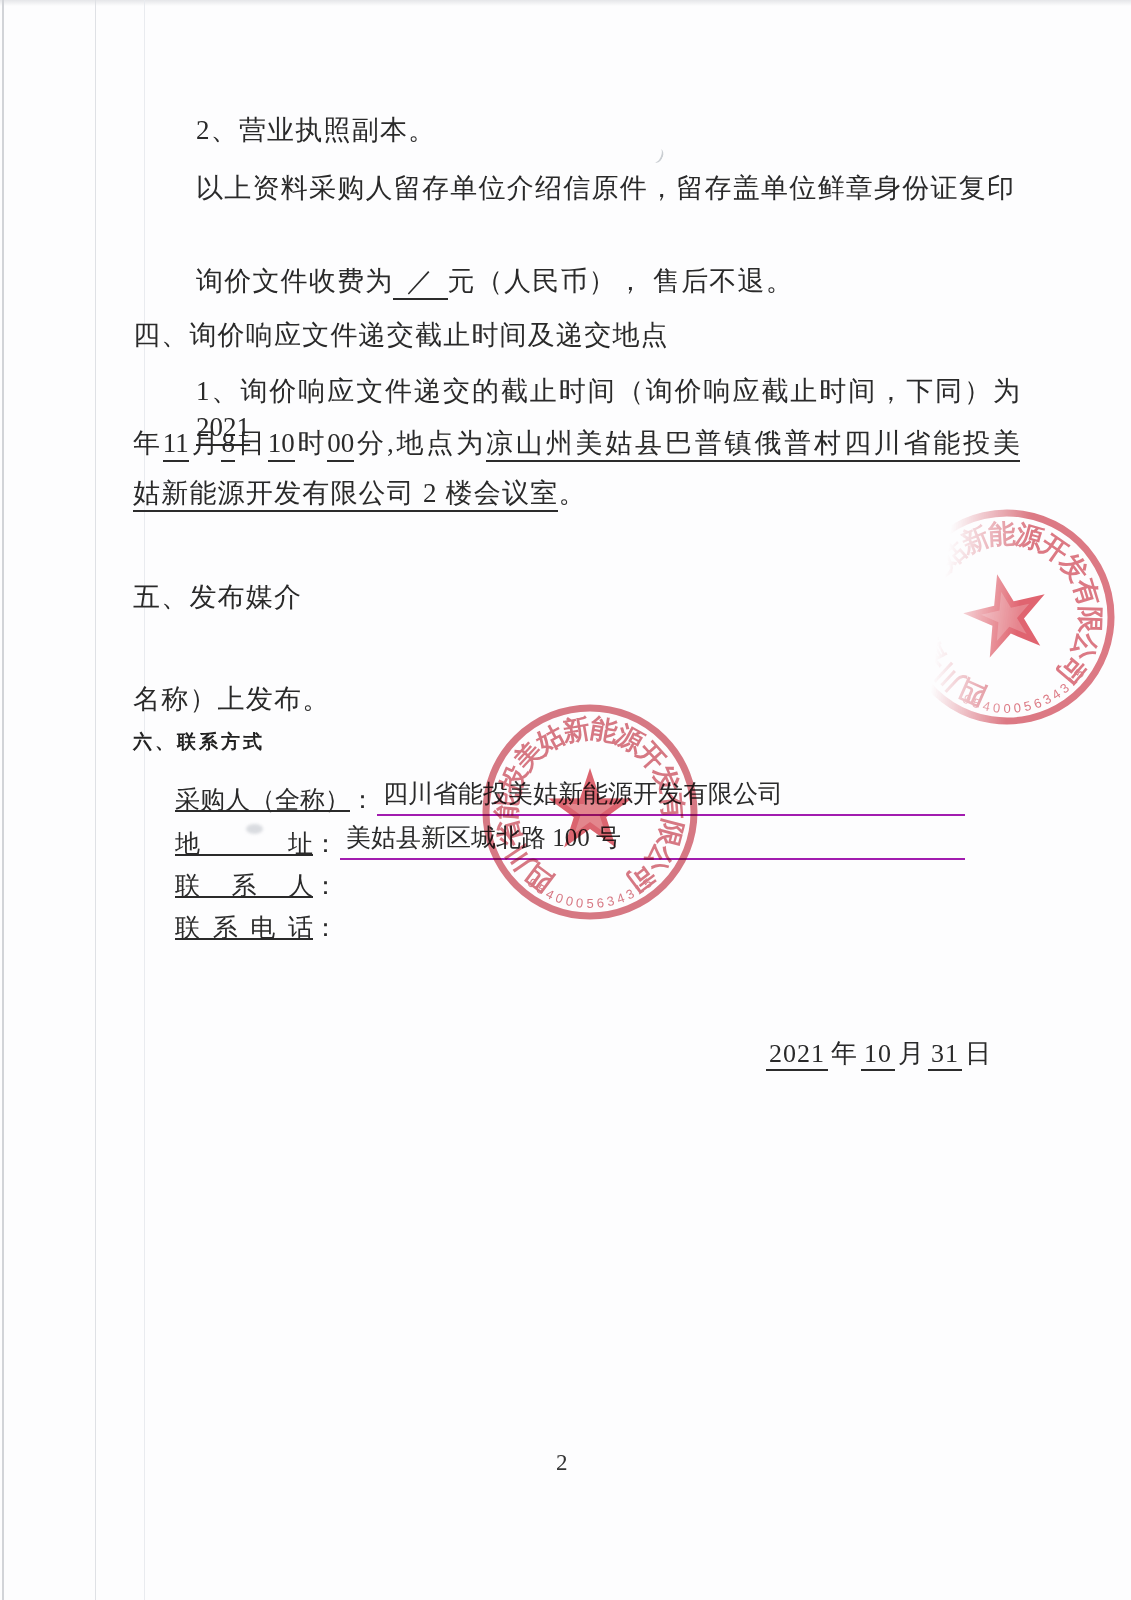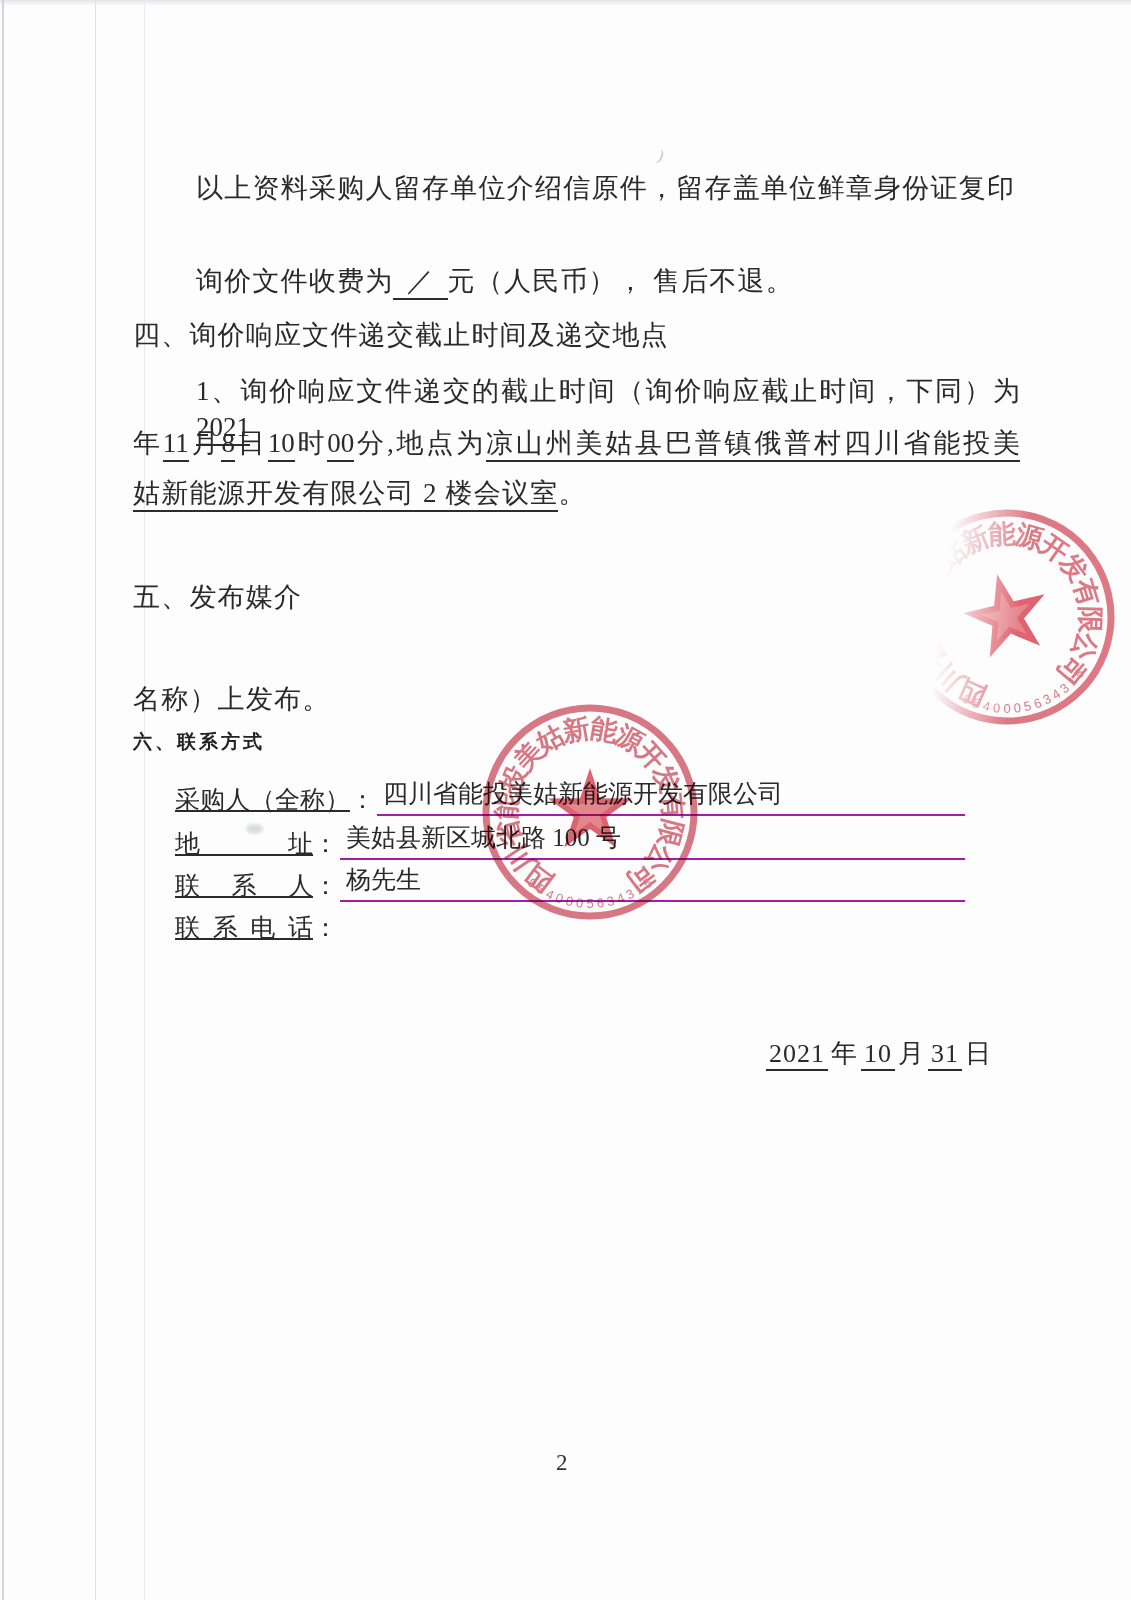--- a/index.html
+++ b/index.html
@@ -55,20 +55,23 @@
 
 <div class="page">
 
   <div class="top-shade"></div>
   <div class="edge-line" style="left:2px;width:2px;background:#d2d4d8;"></div>
   <div class="edge-line" style="left:95px;width:1px;background:#dfe1e5;"></div>
   <div class="edge-line" style="left:144px;width:1px;background:#e9ebef;"></div>
   <div class="speck" style="left:652px;top:148px;"></div>
   <div class="smudge" style="left:246px;top:824px;"></div>
 
+  <div class="line" style="left:196px;top:112px;">
+    <span>2、营业执照副本。</span>
+  </div>
 
   <div class="line just" style="left:196px;top:170px;width:818px;">
     <span>以上资料采购人留存单位介绍信原件，留存盖单位鲜章身份证复印</span>
   </div>
 
   <div class="line" style="left:196px;top:263px;">
     <span>询价文件收费为</span><span class="u-slash">／</span><span>元（人民币）， 售后不退。</span>
   </div>
 
   <div class="line" style="left:133px;top:317px;">
@@ -105,21 +108,20 @@
       <span class="cvalue">四川省能投美姑新能源开发有限公司</span>
   </div>
   <div class="crow" style="top:816px;">
     <span class="clabel spread">地址</span>
       <span class="ccolon">：</span>
       <span class="cvalue">美姑县新区城北路 100 号</span>
   </div>
   <div class="crow" style="top:858px;">
     <span class="clabel spread">联系人</span>
       <span class="ccolon">：</span>
-      <span class="cvalue">杨先生</span>
   </div>
   <div class="crow" style="top:900px;">
     <span class="clabel spread">联系电话</span>
       <span class="ccolon">：</span>
   </div>
 
   <div class="date-line">
     <span class="u">2021</span><span>年</span><span class="u">10</span><span>月</span><span class="u">31</span><span>日</span>
   </div>
 

